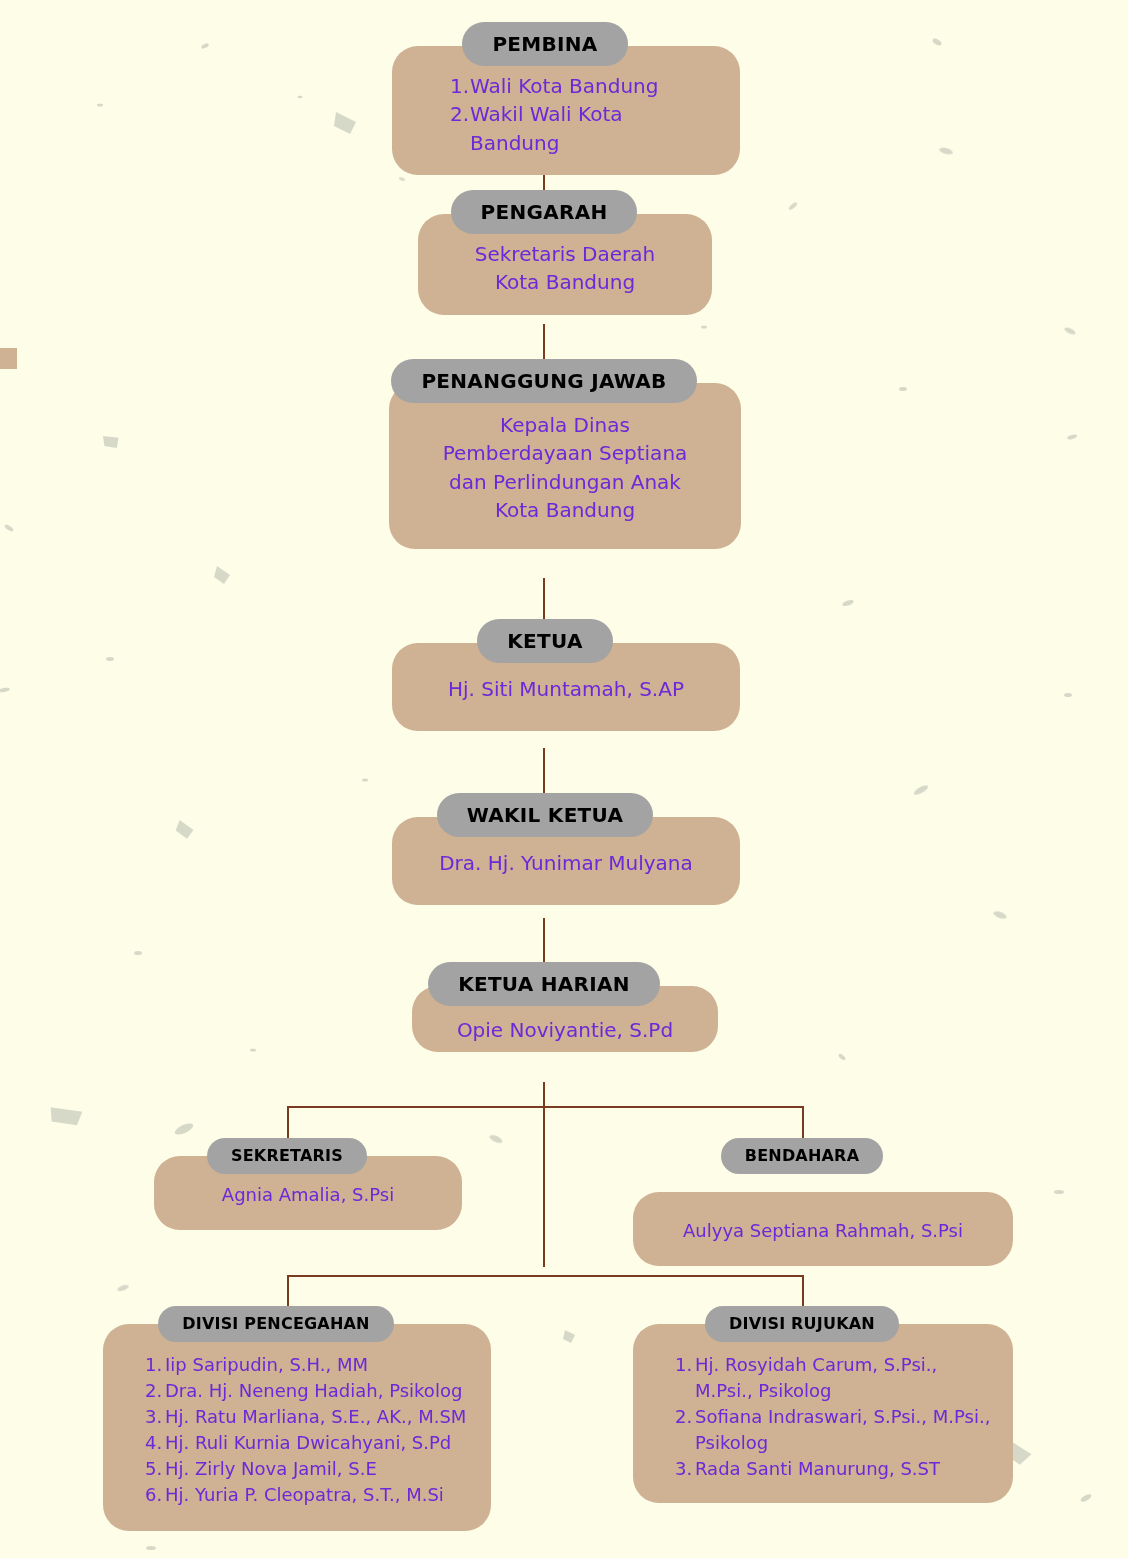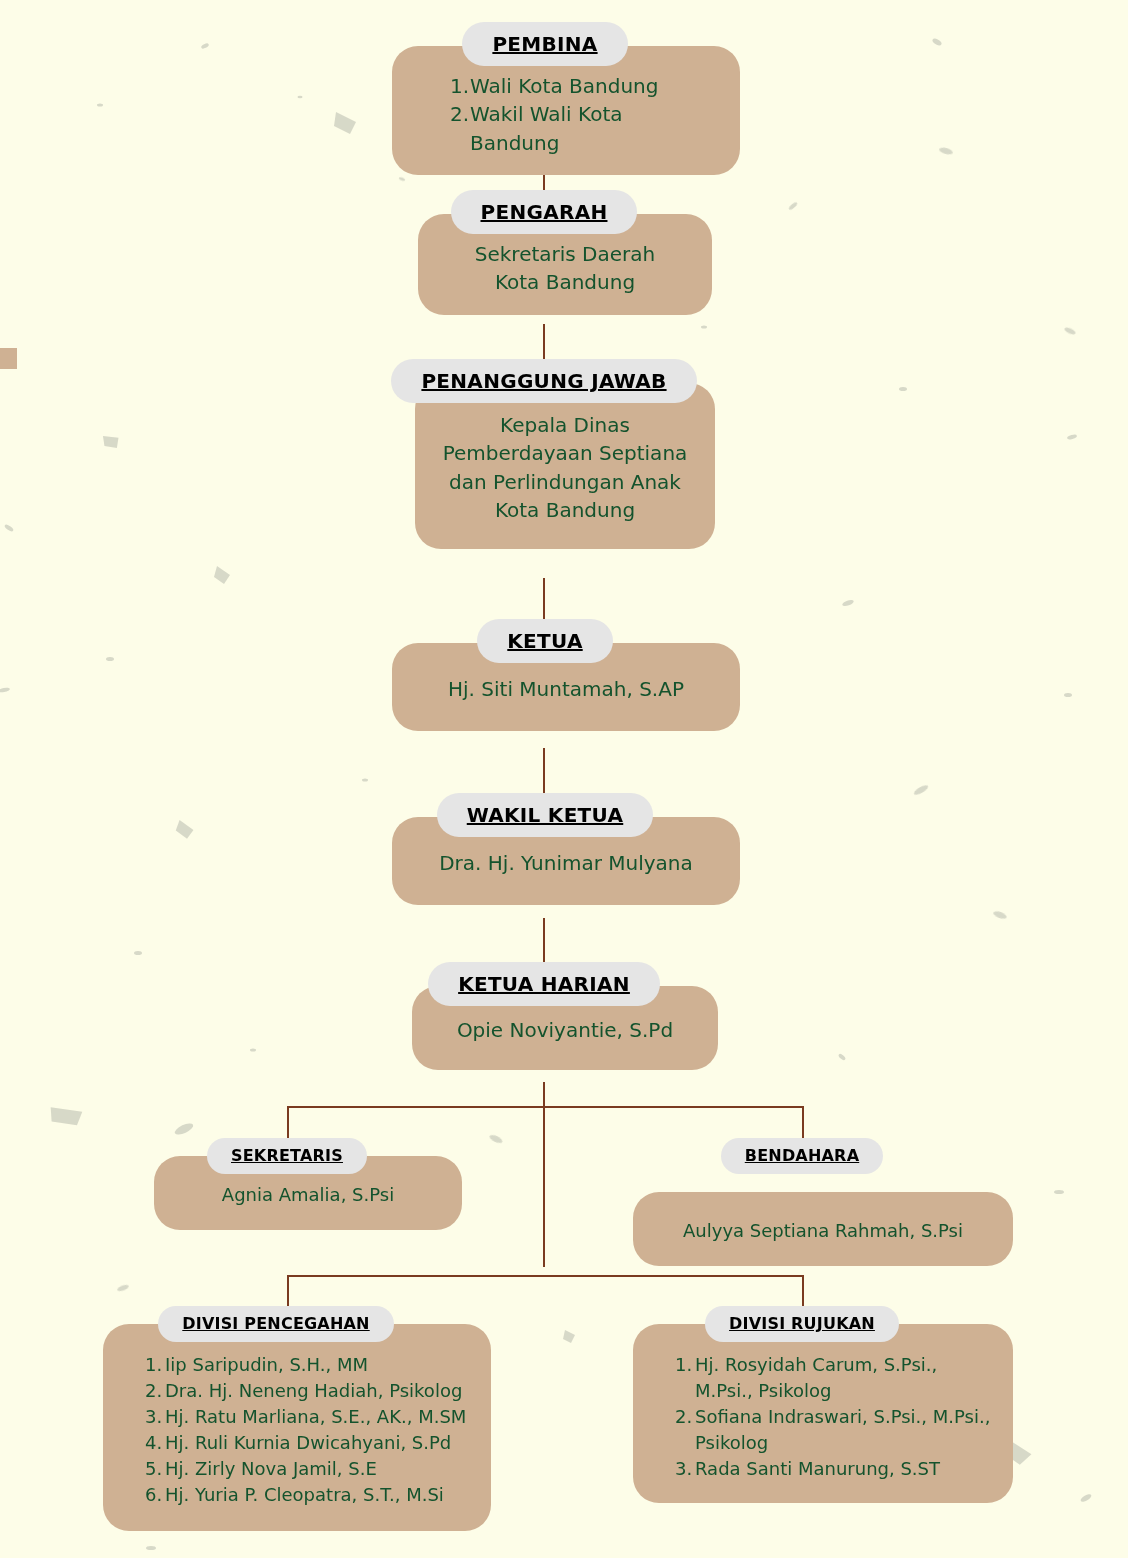--- a/index.html
+++ b/index.html
@@ -51,37 +51,36 @@
   }
 
   .node {
     position: absolute;
     display: flex;
     flex-direction: column;
     align-items: center;
   }
 
   .node-header {
-    background: #e5e5e5;
+    background: #a3a3a3;
     color: #000000;
     font-weight: bold;
     border-radius: 999px;
     white-space: nowrap;
     line-height: 1;
     display: flex;
     align-items: center;
     justify-content: center;
     position: relative;
     z-index: 2;
-    text-decoration: underline;
   }
 
   .node-body {
     background: #cfb193;
-    color: #14532d;
+    color: #6d28d9;
     border-radius: 26px;
     text-align: center;
     position: relative;
     z-index: 1;
     display: flex;
     flex-direction: column;
     align-items: center;
     justify-content: center;
     margin-left: 42px;
   }
@@ -212,21 +211,21 @@
   <div class="node" style="left:397px; top:190px; width:294px;">
     <div class="node-header hdr-lg">PENGARAH</div>
     <div class="node-body body-txt" style="width:294px; margin-top:-20px; padding:26px 12px 18px;">
       <span class="plain-line">Sekretaris Daerah</span>
       <span class="plain-line">Kota Bandung</span>
     </div>
   </div>
 
   <div class="node" style="left:368px; top:359px; width:352px;">
     <div class="node-header hdr-lg">PENANGGUNG JAWAB</div>
-    <div class="node-body body-txt" style="width:300px; margin-top:-20px; padding:28px 16px 24px;text-align:right;">
+    <div class="node-body body-txt" style="width:352px; margin-top:-20px; padding:28px 16px 24px;text-align:right;">
       <span class="plain-line">Kepala Dinas</span>
       <span class="plain-line">Pemberdayaan Septiana</span>
       <span class="plain-line">dan Perlindungan Anak</span>
       <span class="plain-line">Kota Bandung</span>
     </div>
   </div>
 
   <div class="node" style="left:371px; top:619px; width:348px;">
     <div class="node-header hdr-lg">KETUA</div>
     <div class="node-body body-txt" style="width:348px; margin-top:-20px; padding:32px 20px 28px;">
@@ -236,21 +235,21 @@
 
   <div class="node" style="left:371px; top:793px; width:348px;">
     <div class="node-header hdr-lg">WAKIL KETUA</div>
     <div class="node-body body-txt" style="width:348px; margin-top:-20px; padding:32px 20px 28px;">
       <span class="plain-line">Dra. Hj. Yunimar Mulyana</span>
     </div>
   </div>
 
   <div class="node" style="left:391px; top:962px; width:306px;">
     <div class="node-header hdr-lg">KETUA HARIAN</div>
-    <div class="node-body body-txt" style="width:306px; margin-top:-20px; padding:30px 18px 26px;">
+    <div class="node-body body-txt" style="width:306px; margin-top:-20px; padding:30px 18px 8px;">
       <span class="plain-line">Opie Noviyantie, S.Pd</span>
     </div>
   </div>
 
   <div class="node" style="left:133px; top:1138px; width:308px;">
     <div class="node-header hdr-sm">SEKRETARIS</div>
     <div class="node-body body-txt-sm" style="width:308px; margin-top:-18px; padding:26px 18px 22px;">
       <span class="plain-line">Agnia Amalia, S.Psi</span>
     </div>
   </div>

